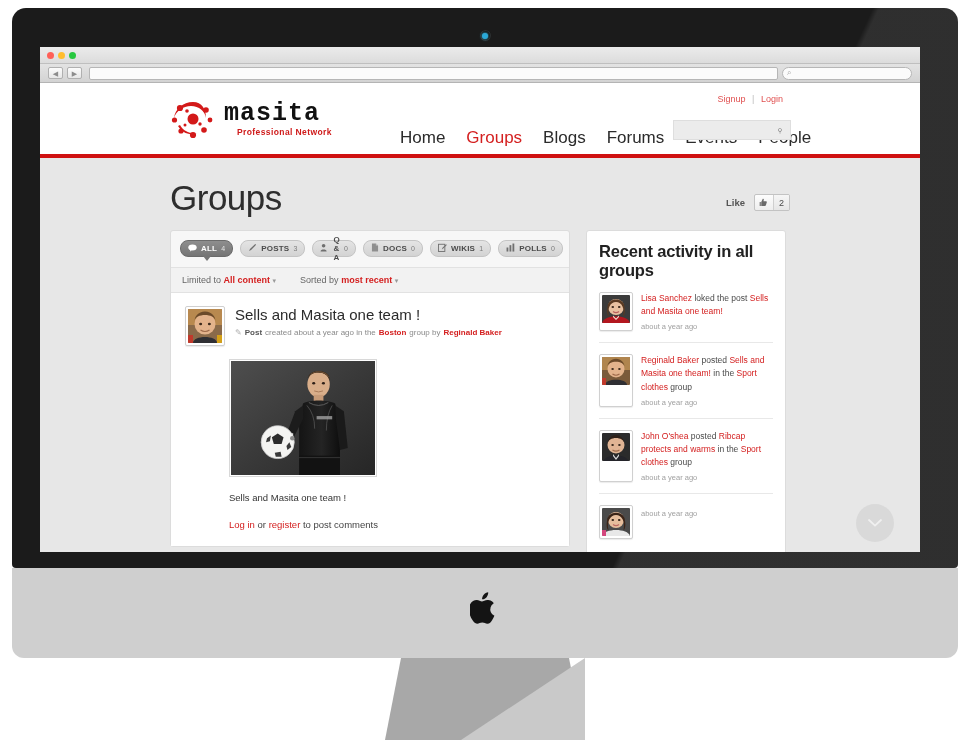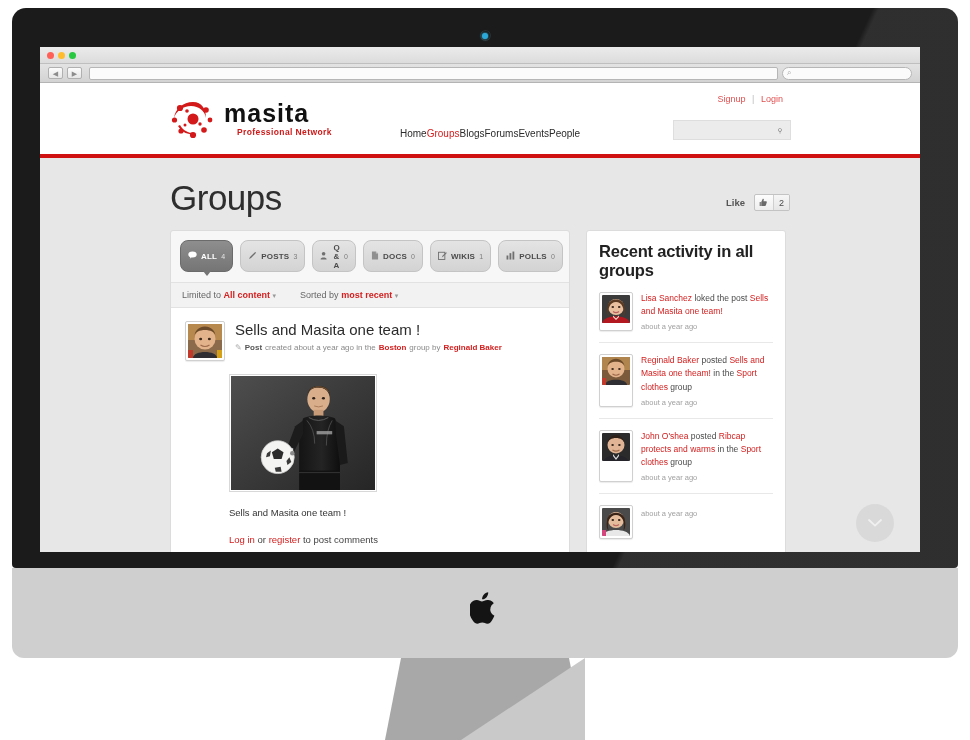--- a/index.html
+++ b/index.html
@@ -180,37 +180,38 @@
     align-items: center;
     gap: 8px;
   }
   #logo-mark { width: 46px; height: 42px; }
   #wordmark { line-height: 1; }
   #wordmark .masita {
     font-size: 25px;
     font-weight: bold;
     letter-spacing: 1px;
     color: #111;
-    font-family: Liberation Sans, sans-serif;
+    font-family: Liberation Mono, monospace;
   }
   #wordmark .tagline {
     font-size: 8.5px;
     font-weight: bold;
     color: #cf1a1a;
     letter-spacing: 0.4px;
     margin-top: 2px;
     padding-left: 13px;
   }
 
   #mainnav {
     position: absolute;
     left: 360px;
     top: 44px;
     display: flex;
-    font-size: 10px;
+    gap: 21px;
+    font-size: 17px;
     color: #2b2b2b;
   }
   #mainnav .nav-item { cursor: pointer; }
   #mainnav .nav-item.active { color: #d42020; }
 
   #auth-links {
     position: absolute;
     right: 137px;
     top: 10px;
     font-size: 9px;
@@ -306,21 +307,21 @@
   #tabbar {
     display: flex;
     gap: 7px;
     padding: 9px 9px 10px 9px;
     position: relative;
   }
   .tab {
     display: flex;
     align-items: center;
     gap: 4px;
-    height: 32px;
+    height: 17px;
     padding: 0 7px;
     border-radius: 8px;
     background: linear-gradient(#e4e4e4, #d3d3d3);
     border: 1px solid #c4c4c4;
     font-size: 8px;
     font-weight: bold;
     color: #4b4b4b;
     letter-spacing: 0.2px;
     cursor: pointer;
     position: relative;

